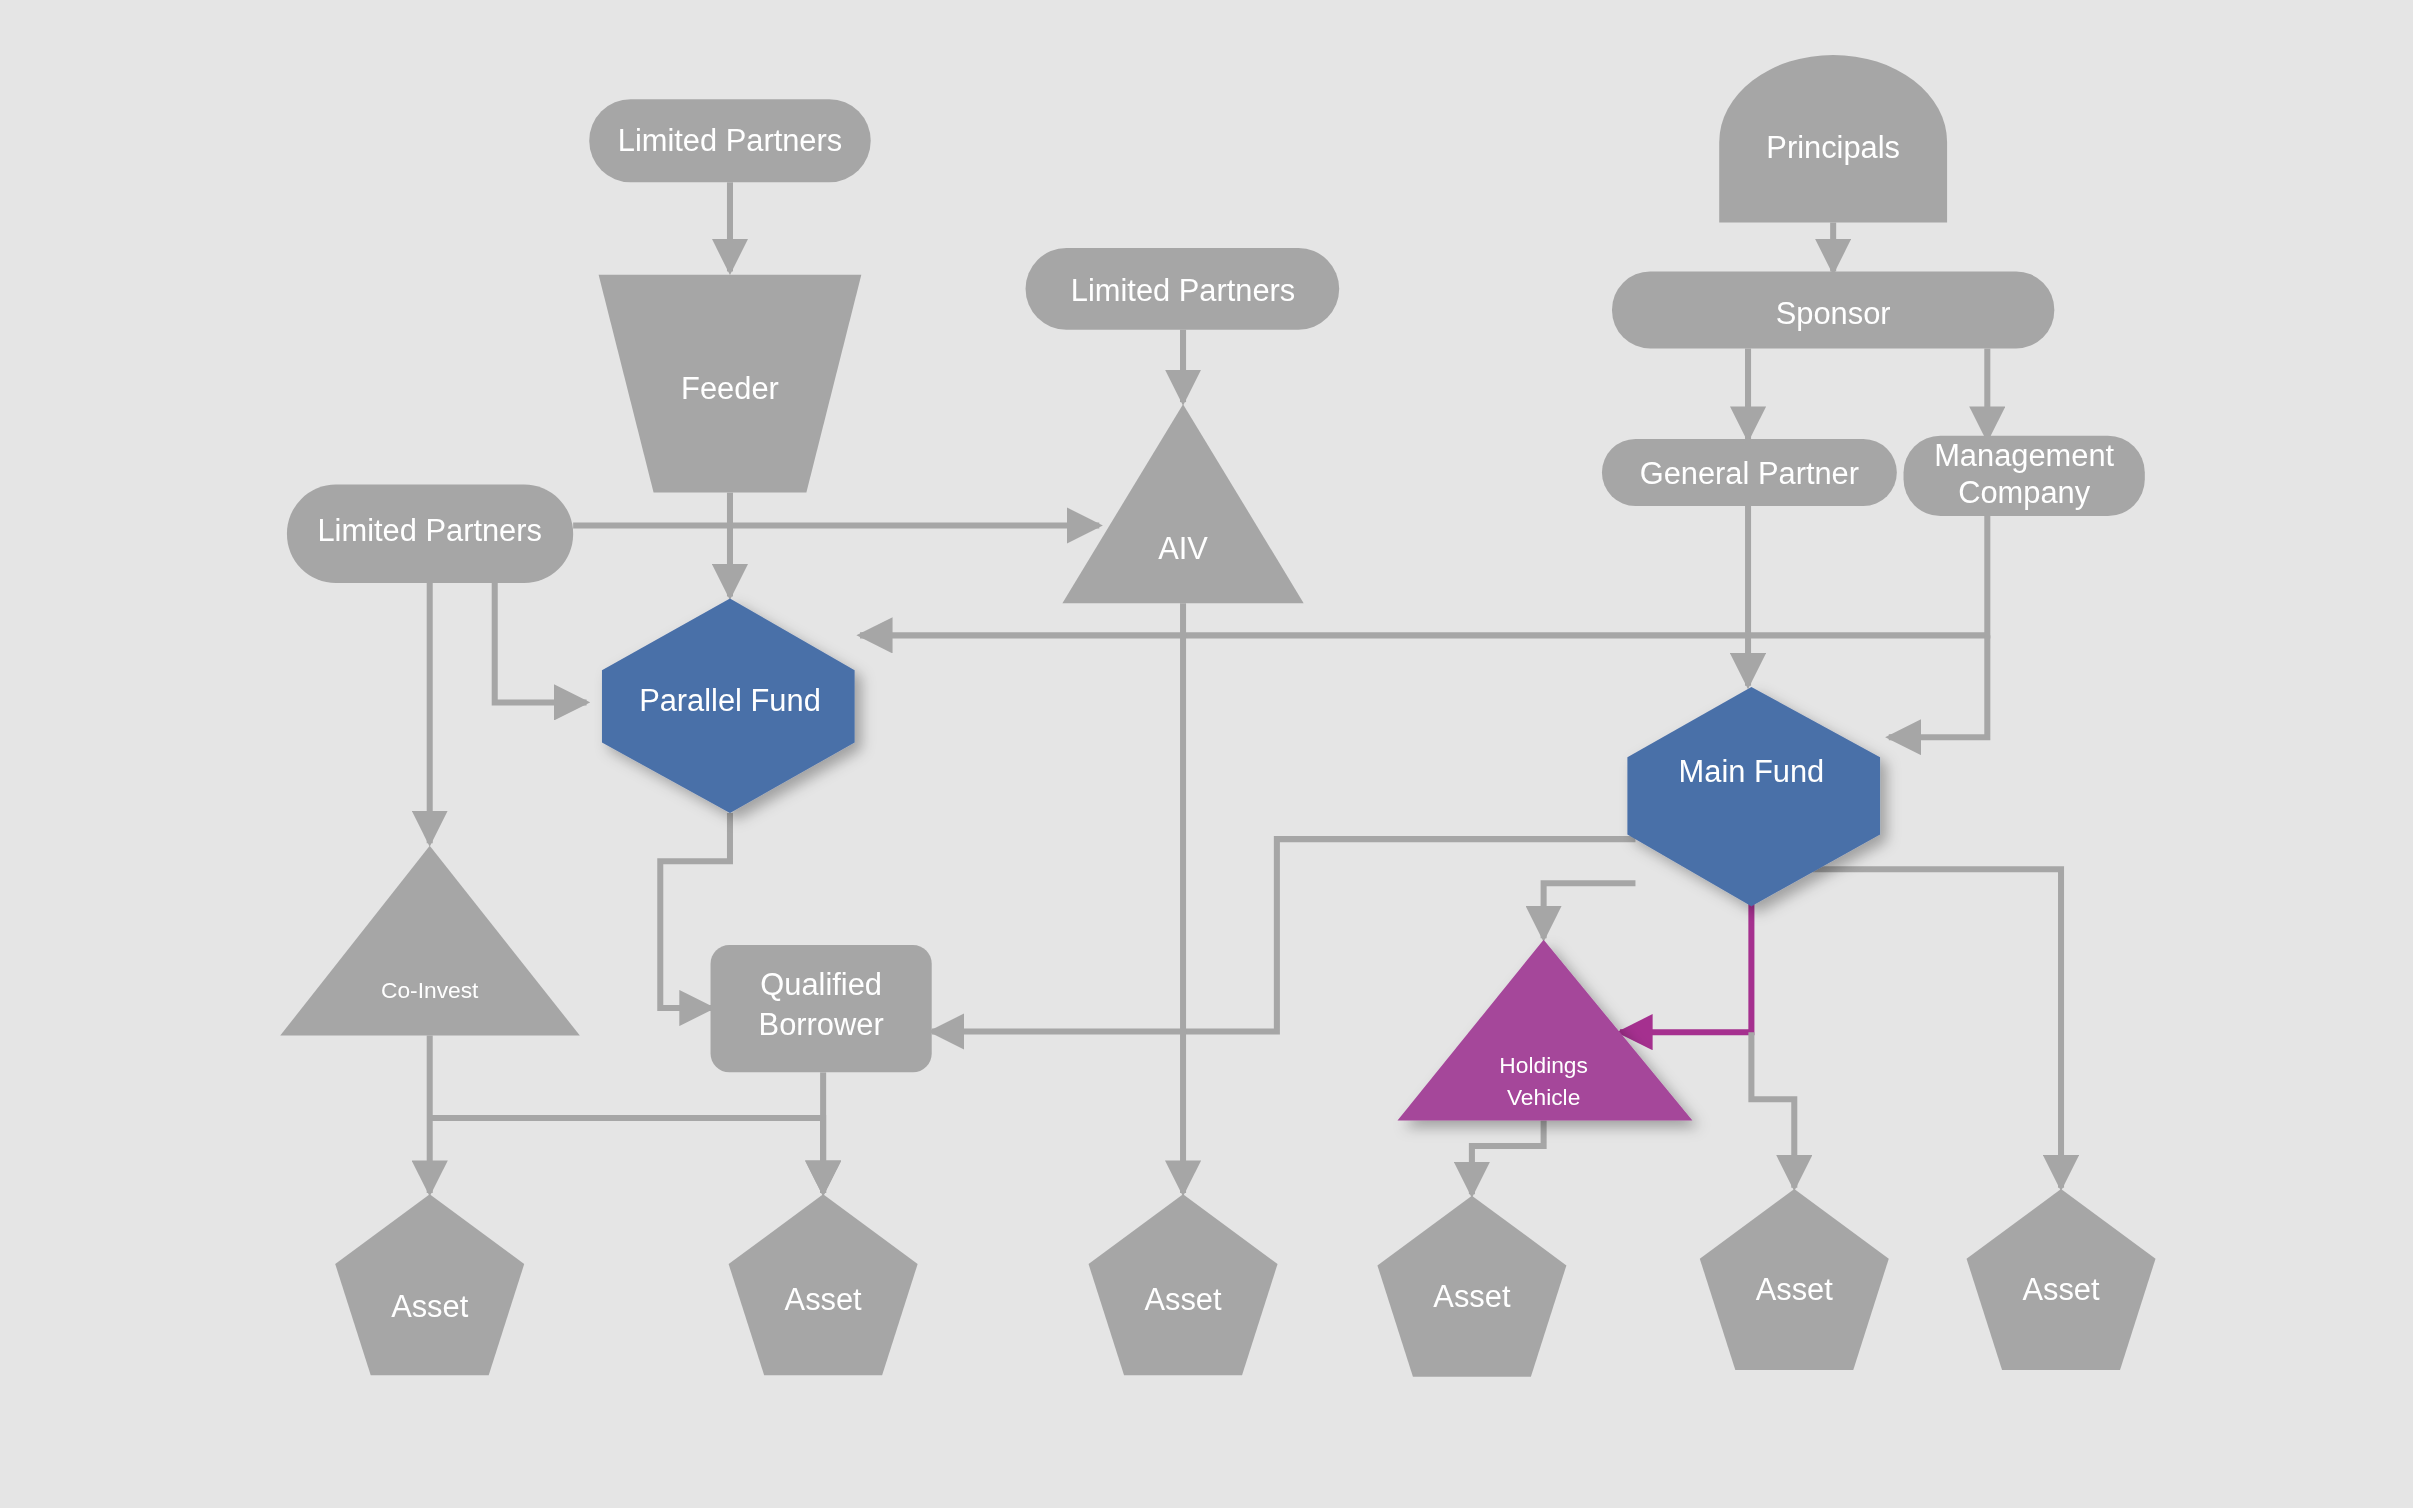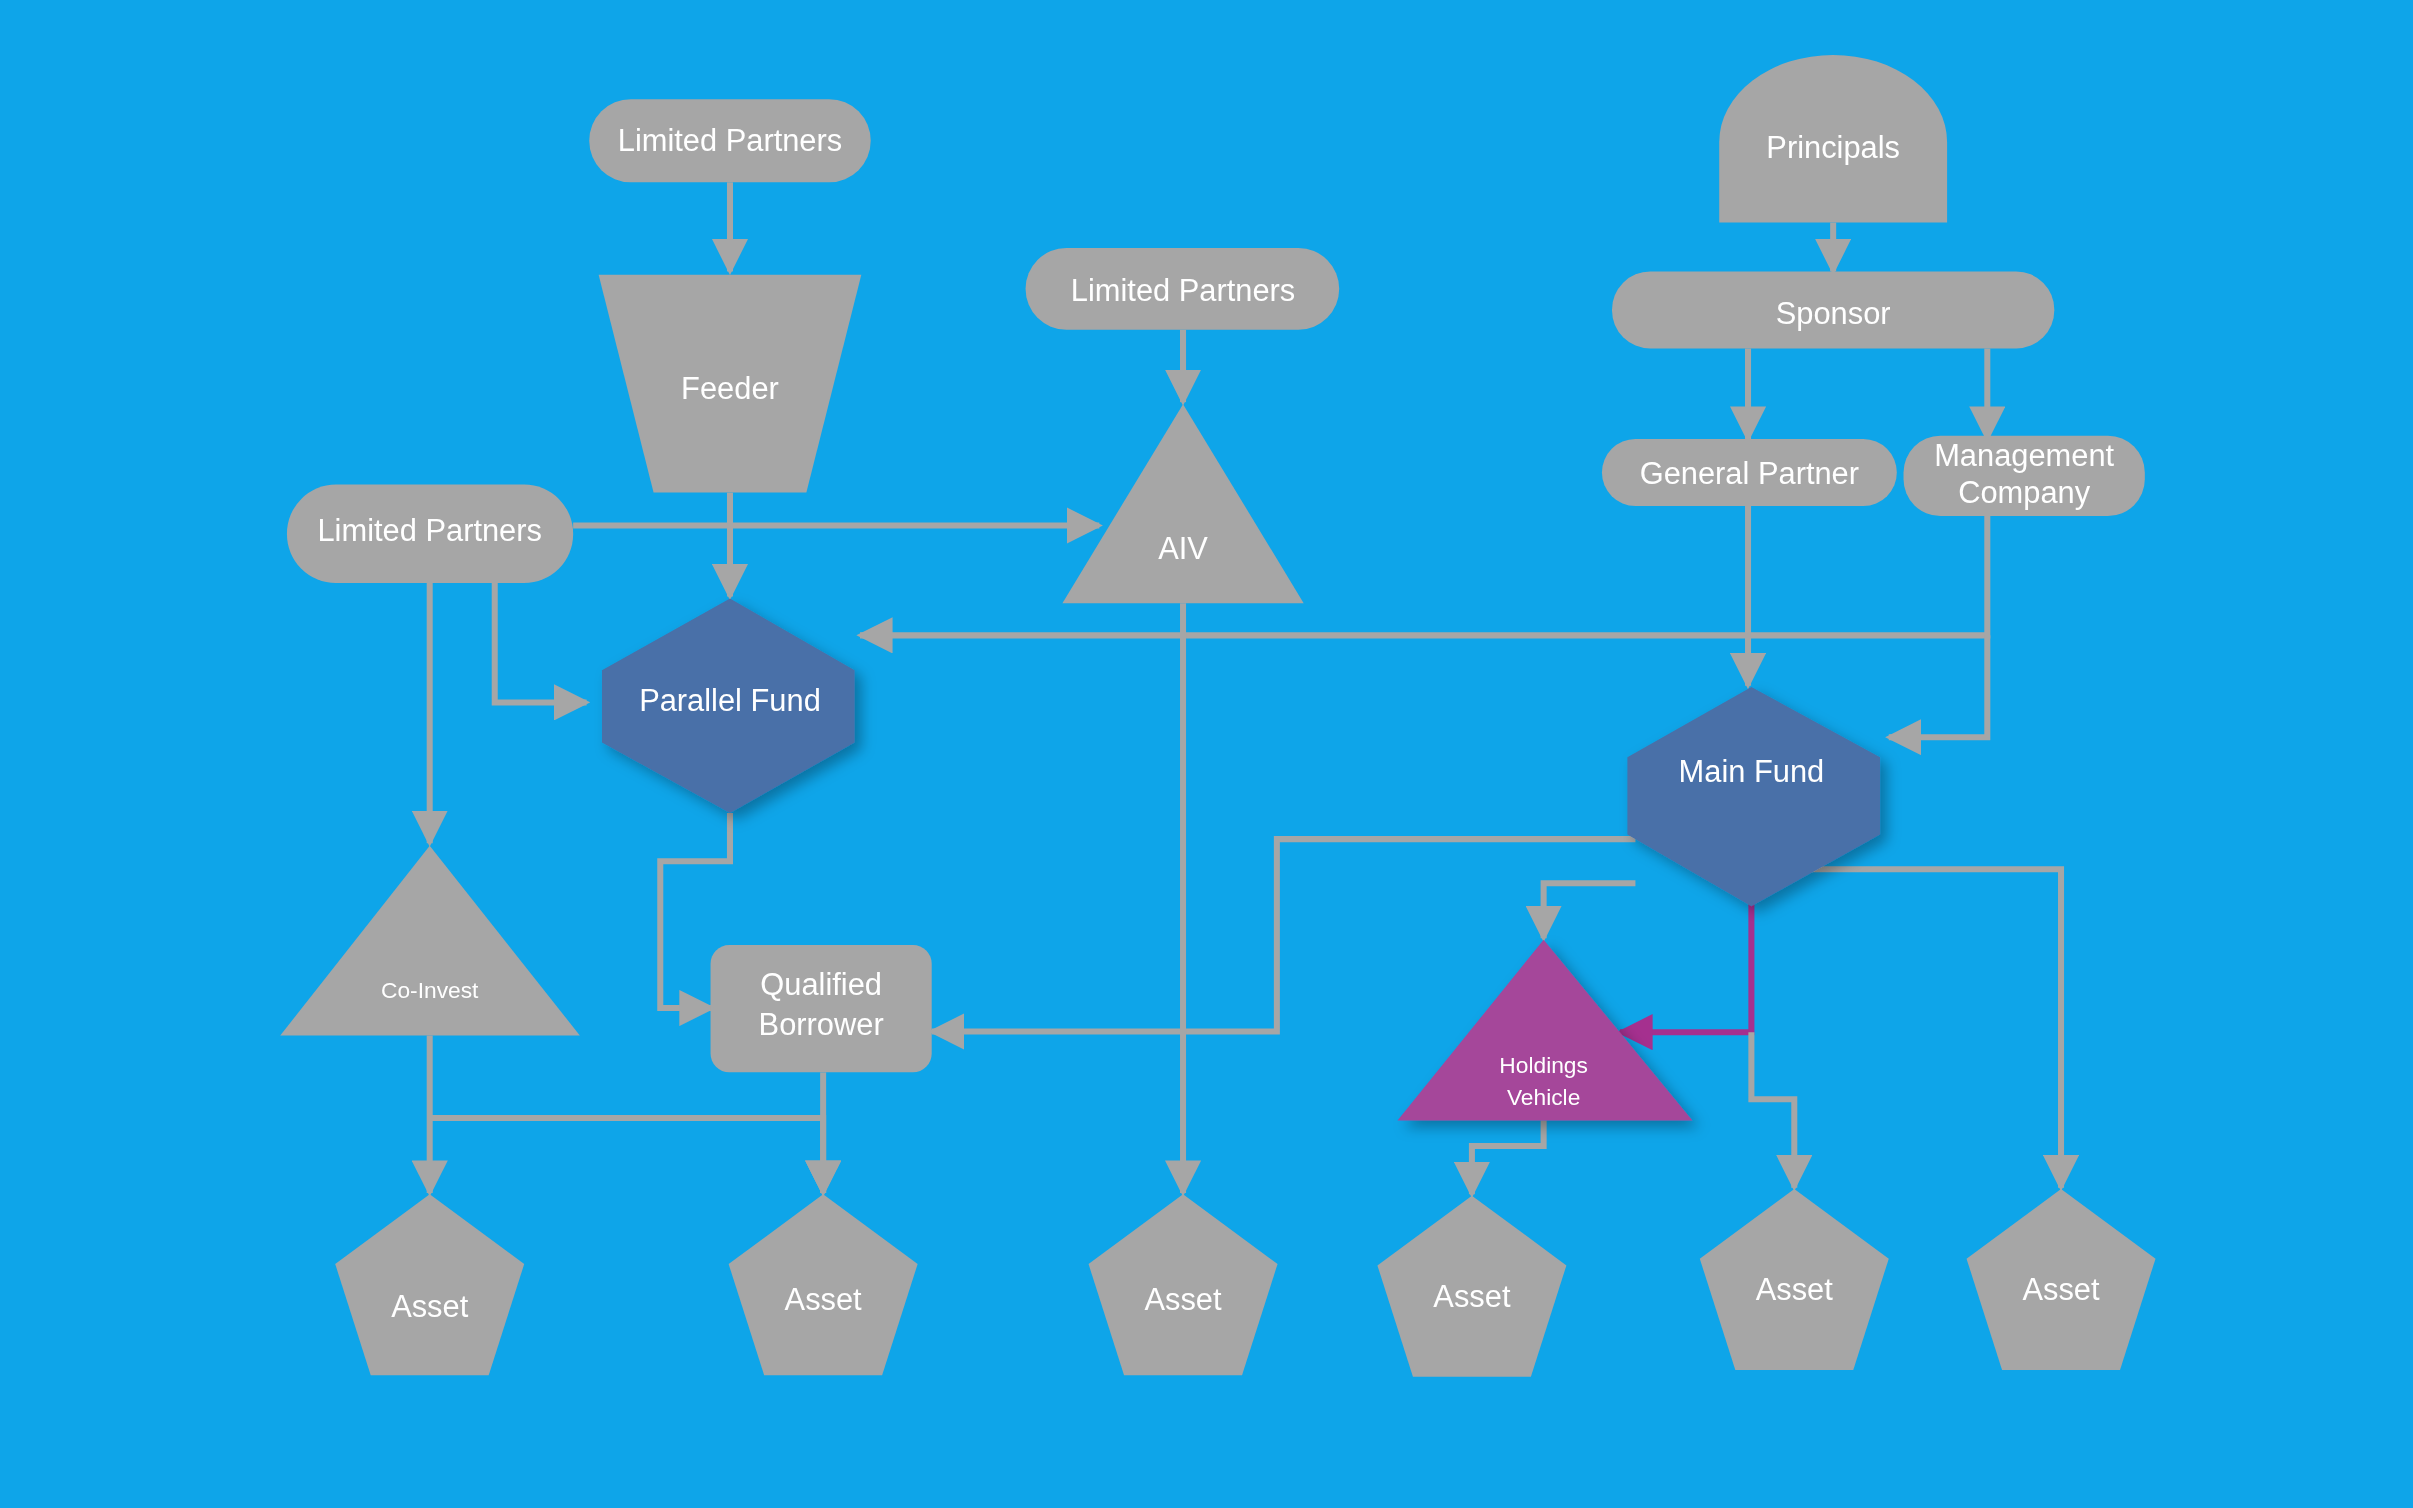--- a/index.html
+++ b/index.html
@@ -1,18 +1,18 @@
 <!DOCTYPE html>
 <html style="font-size:10.7px"><head>
 <meta charset="utf-8">
 <style>
   html,body{margin:0;padding:0;background:#ffffff;}
   body{width:2413px;height:1508px;overflow:hidden;
        font-family:"Liberation Sans","DejaVu Sans",sans-serif;}
-  #stage{position:relative;width:2413px;height:1508px;background:#0ea5e9;}
+  #stage{position:relative;width:2413px;height:1508px;background:#e5e5e5;}
   svg#canvas{position:absolute;left:0;top:0;width:2413px;height:1508px;}
   .nlabel{fill:#ffffff;font-family:"Liberation Sans","DejaVu Sans",sans-serif;
           font-size:46px;text-anchor:middle;dominant-baseline:middle;}
   .nlabel.small{font-size:34px;}
   .shp{stroke:none;}
 </style>
 </head>
 <body>
 
 <div id="stage">

